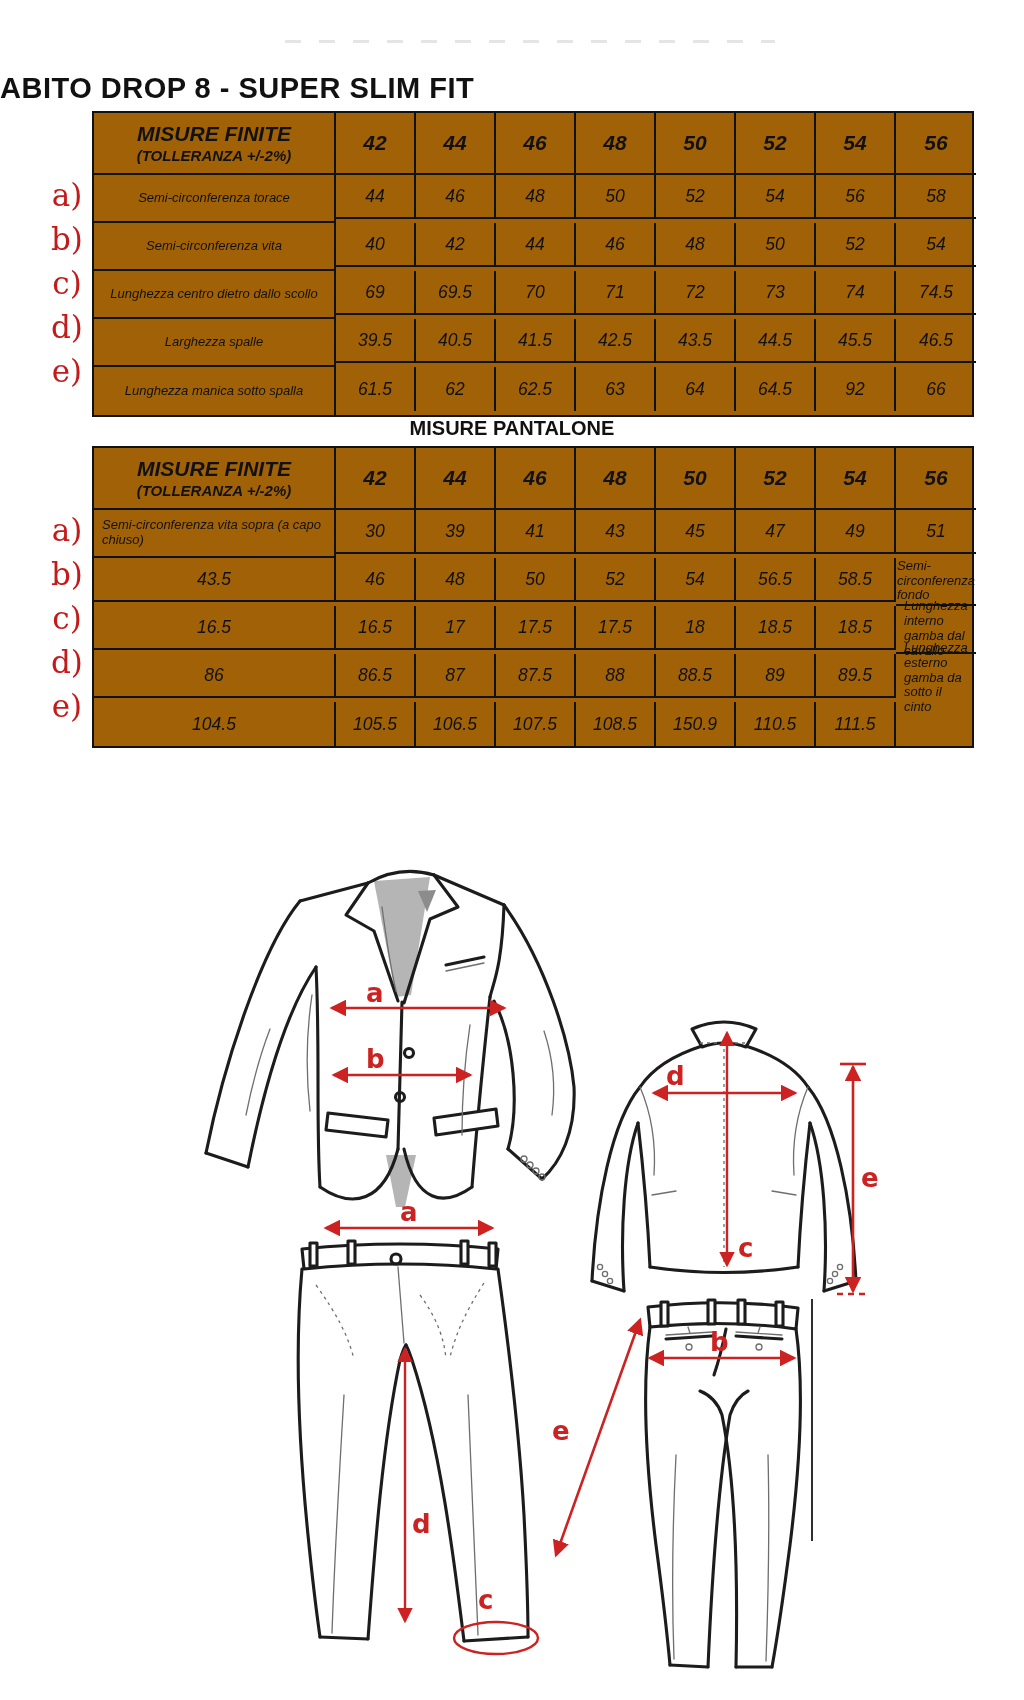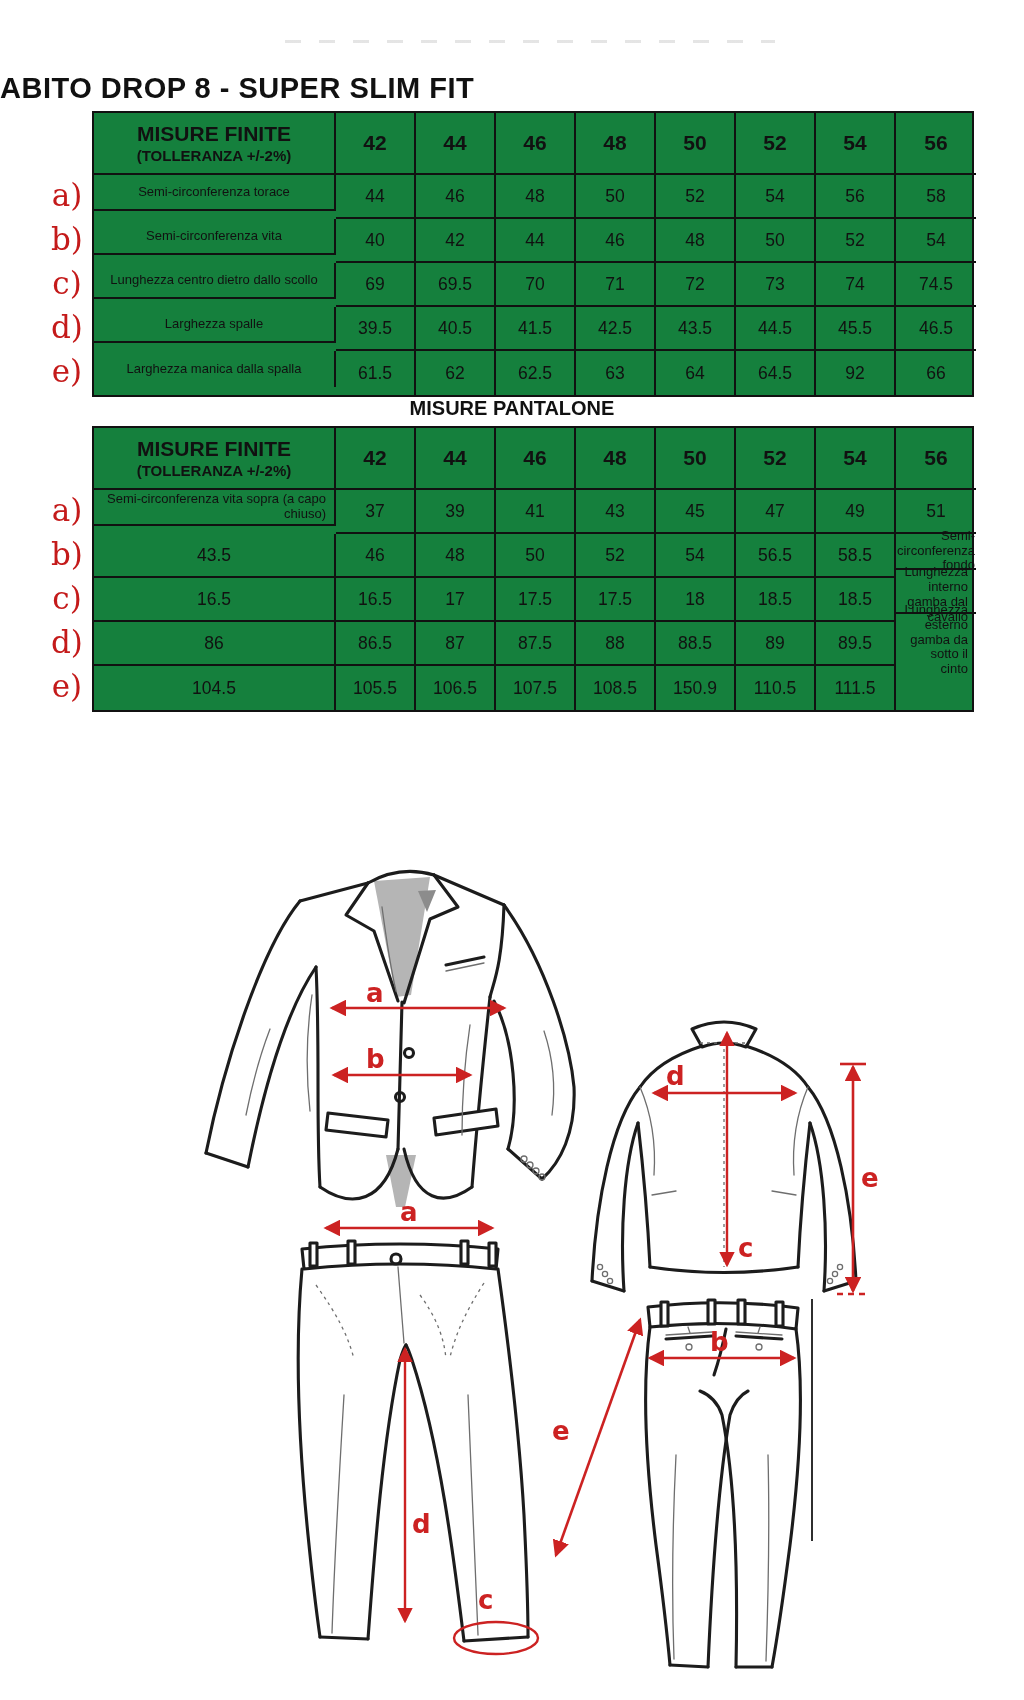--- a/index.html
+++ b/index.html
@@ -5,30 +5,30 @@
   html,body{margin:0;padding:0;background:#fff;}
   .page{position:relative;width:1024px;height:1700px;background:#fff;overflow:hidden;
         font-family:"Liberation Sans",sans-serif;color:#111;}
   .scan-top{position:absolute;top:40px;left:285px;width:490px;height:3px;
             background:repeating-linear-gradient(90deg,#cfcfcf 0 16px,transparent 16px 34px);opacity:.55;}
   h1.title{margin:72px 0 0 0;text-align:left;font-size:29px;letter-spacing:.5px;font-weight:bold;}
   h2.tabletitle{margin:0;text-align:center;font-size:20px;font-weight:bold;}
   .tt-giacca{margin-top:46px;}
   .tt-pant{margin-top:26px;}
   .tablewrap{position:relative;margin-left:92px;margin-top:6px;width:882px;}
-  .mgrid{display:grid;grid-template-columns:242px repeat(8,80px);border:2.5px solid #111;background:#15803d;}
+  .mgrid{display:grid;grid-template-columns:242px repeat(8,80px);border:2.5px solid #111;background:#a16207;font-style:italic;}
   .cell{border-right:2.5px solid #111;border-bottom:2.5px solid #111;
         display:flex;flex-direction:column;align-items:center;justify-content:center;box-sizing:border-box;}
   .cell:nth-child(9n){border-right:none;}
   .cell:nth-last-child(-n+9){border-bottom:none;}
   .head{height:62px;}
   .h1l{font-size:21px;font-weight:bold;line-height:1.2;}
   .h2l{font-size:15px;font-weight:bold;line-height:1.2;}
   .sz{font-size:21px;font-weight:bold;}
-  .lbl{height:36px;font-size:13px;line-height:1.15;text-align:right;padding:0 8px;}
+  .lbl{height:48px;font-size:13px;line-height:1.15;text-align:left;padding:0 8px;}
   .val{height:44px;font-size:17.5px;}
   .rowletter{position:absolute;left:-46px;width:42px;height:44px;display:flex;align-items:center;justify-content:center;
              font-family:"DejaVu Serif",serif;font-size:31px;color:var(--letter-red,#c41a1a);}
   svg.diagram{position:absolute;top:815px;left:0;}
   .ink{stroke:#1c1c1c;stroke-width:3.1;fill:none;stroke-linecap:round;stroke-linejoin:round;}
   .inkfill{stroke:#1c1c1c;stroke-width:3.1;fill:#fff;stroke-linejoin:round;}
   .sketch{stroke:#6e6e6e;stroke-width:1.3;fill:none;stroke-linecap:round;}
   .sketchd{stroke:#6e6e6e;stroke-width:1.3;fill:none;stroke-dasharray:3 4;}
   .grayfill{fill:#b5b5b5;stroke:none;}
   .darktri{fill:#8c8c8c;stroke:none;}
@@ -94,21 +94,21 @@
         <div class="cell val">74.5</div>
         <div class="cell lbl labelcol">Larghezza spalle</div>
         <div class="cell val">39.5</div>
         <div class="cell val">40.5</div>
         <div class="cell val">41.5</div>
         <div class="cell val">42.5</div>
         <div class="cell val">43.5</div>
         <div class="cell val">44.5</div>
         <div class="cell val">45.5</div>
         <div class="cell val">46.5</div>
-        <div class="cell lbl labelcol">Larghezza manica dalla spalla</div>
+        <div class="cell lbl labelcol">Lunghezza manica sotto spalla</div>
         <div class="cell val">61.5</div>
         <div class="cell val">62</div>
         <div class="cell val">62.5</div>
         <div class="cell val">63</div>
         <div class="cell val">64</div>
         <div class="cell val">64.5</div>
         <div class="cell val">92</div>
         <div class="cell val">66</div>
       </div>
     </div>
@@ -127,21 +127,21 @@
         </div>
         <div class="cell head sz">42</div>
         <div class="cell head sz">44</div>
         <div class="cell head sz">46</div>
         <div class="cell head sz">48</div>
         <div class="cell head sz">50</div>
         <div class="cell head sz">52</div>
         <div class="cell head sz">54</div>
         <div class="cell head sz">56</div>
         <div class="cell lbl labelcol">Semi-circonferenza vita sopra (a capo chiuso)</div>
-        <div class="cell val">37</div>
+        <div class="cell val">30</div>
         <div class="cell val">39</div>
         <div class="cell val">41</div>
         <div class="cell val">43</div>
         <div class="cell val">45</div>
         <div class="cell val">47</div>
         <div class="cell val">49</div>
         <div class="cell val">51</div>
         <div class="cell val">43.5</div>
         <div class="cell val">46</div>
         <div class="cell val">48</div>

